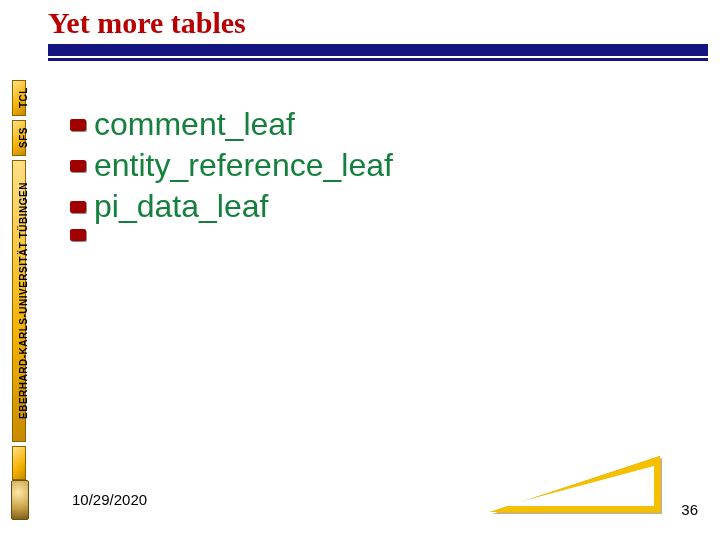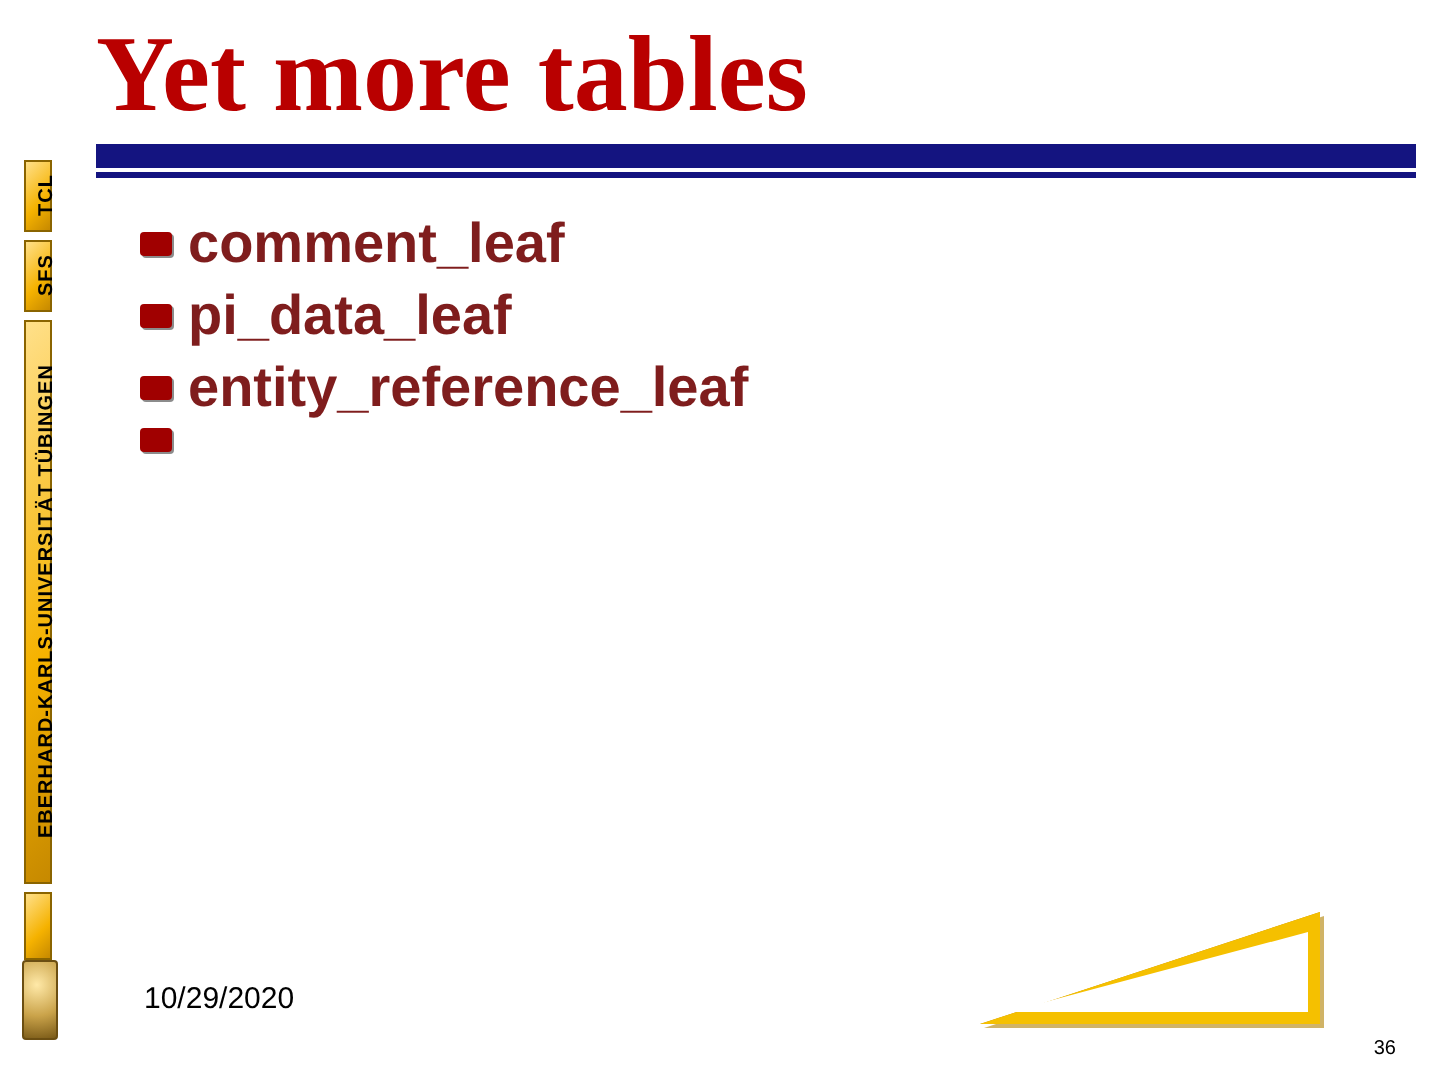--- a/index.html
+++ b/index.html
@@ -12,21 +12,21 @@
 
   
   .title-wrap {
     position: absolute;
     left: 48px;
     top: 6px;
     right: 12px;
   }
   .title {
     font-family: "Times New Roman", Times, serif;
-    font-size: 54px;
+    font-size: 30px;
     font-weight: 700;
     color: #b90000;
   }
   .title-bar-outer {
     position: relative;
     margin-top: 4px;
     height: 20px;
   }
   .title-bar-thick {
     position: absolute;
@@ -91,38 +91,37 @@
   }
   .dash {
     width: 16px;
     height: 12px;
     background: #a00000;
     border-radius: 2px;
     box-shadow: 1px 1px 0 rgba(0,0,0,.45);
     flex: 0 0 auto;
   }
   .bullet-text {
-    font-size: 28px;
-    color: #7f1d1d;
-    font-weight: bold;
+    font-size: 32px;
+    color: #15803d;
   }
 
   
   .footer-date {
     position: absolute;
     left: 72px;
     bottom: 32px;
     font-size: 15px;
     color: #000;
   }
   .pageno {
     position: absolute;
     right: 22px;
-    bottom: 10px;
-    font-size: 10px;
+    bottom: 22px;
+    font-size: 15px;
     color: #000;
   }
 
   
   .tri-group {
     position: absolute;
     right: 60px;
     bottom: 28px;
     width: 180px;
     height: 70px;
@@ -185,25 +184,25 @@
   <div class="rail-text t3">EBERHARD-KARLS-UNIVERSITÄT TÜBINGEN</div>
 </div>
 
 <div class="body">
   <div class="bullet-item">
     <span class="dash"></span>
     <span class="bullet-text">comment_leaf</span>
   </div>
   <div class="bullet-item">
     <span class="dash"></span>
+    <span class="bullet-text">entity_reference_leaf</span>
+  </div>
+  <div class="bullet-item">
+    <span class="dash"></span>
     <span class="bullet-text">pi_data_leaf</span>
-  </div>
-  <div class="bullet-item">
-    <span class="dash"></span>
-    <span class="bullet-text">entity_reference_leaf</span>
   </div>
   <div class="bullet-item">
     <span class="dash"></span>
   </div>
 </div>
 
 <div class="footer-date">10/29/2020</div>
 <div class="pageno">36</div>
 
 <div class="tri-group">

